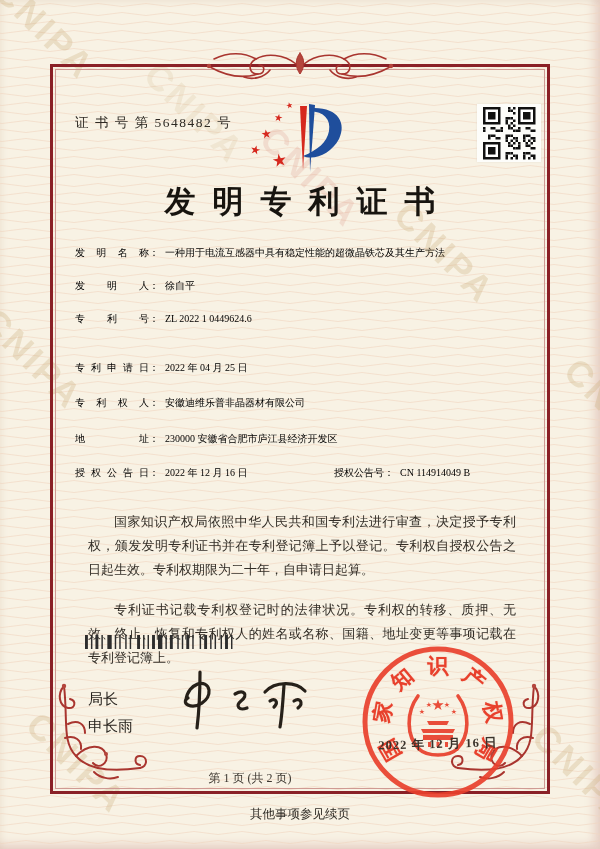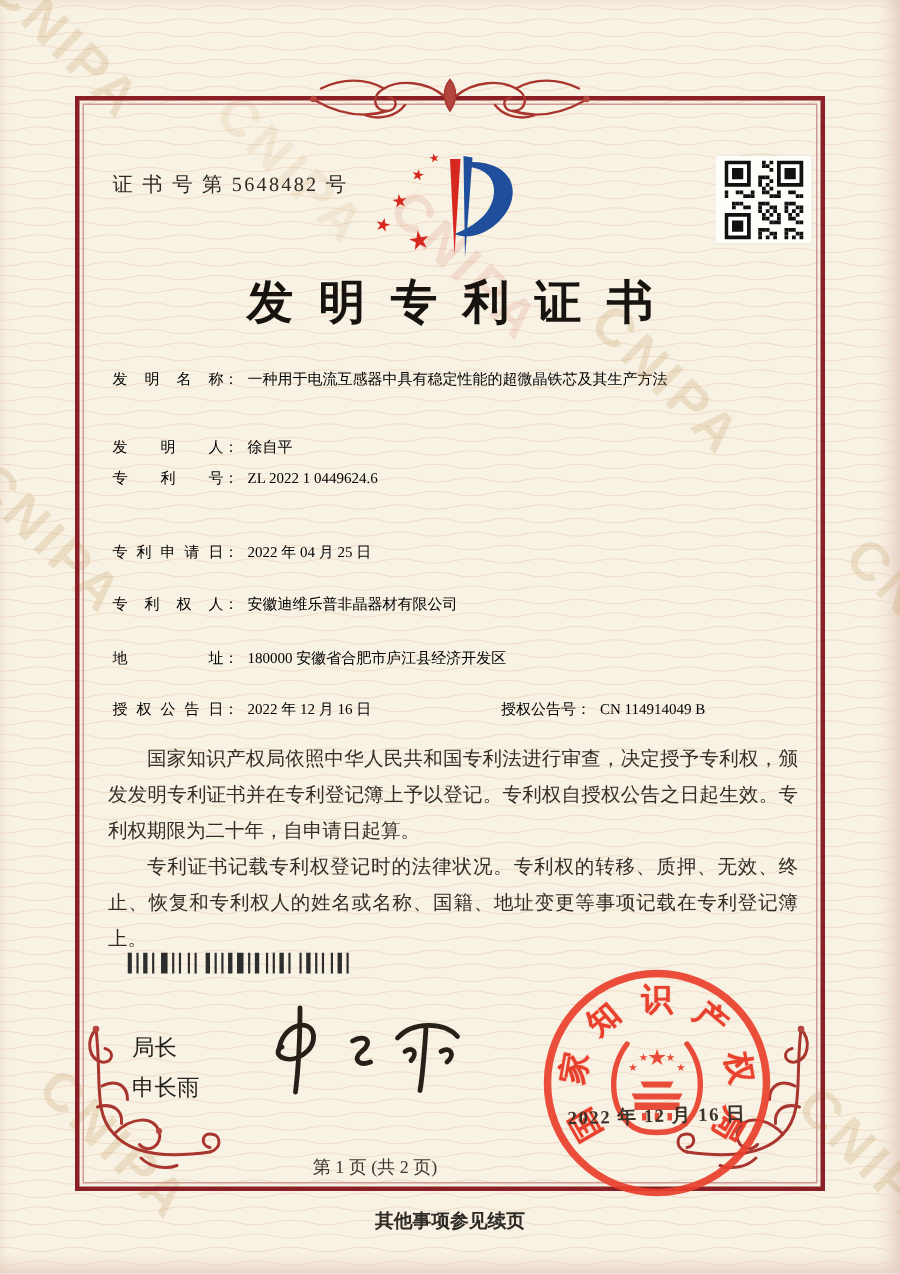--- a/index.html
+++ b/index.html
@@ -39,34 +39,34 @@
   .logo-star{position:absolute;color:#d6281e;line-height:1;}
   #qr-box{left:477px;top:104px;width:64px;height:58px;background:#fdfdfa;
     display:flex;align-items:center;justify-content:center;box-shadow:0 0 2px rgba(0,0,0,.08);}
   #title{left:0;top:181px;width:600px;text-align:center;font-size:31px;font-weight:bold;
     letter-spacing:17px;padding-left:17px;box-sizing:border-box;color:#17140f;}
   .field-row{position:absolute;left:75px;font-size:10px;font-weight:normal;white-space:nowrap;}
   .f-label{display:inline-block;width:74px;text-align:justify;text-align-last:justify;vertical-align:bottom;}
   .f-colon{margin-right:6px;}
   .grant-no{position:absolute;left:259px;top:0;}
   #paragraphs{left:72px;top:494px;width:460px;font-size:13px;line-height:1.85;text-align:justify;color:#322d26;}
-  #paragraphs p{margin:0;text-indent:2em;}
+  #paragraphs p{margin:16px;text-indent:2em;}
   #barcode-wrap{left:85px;top:635px;}
   #director-block{left:88px;top:686px;font-size:15px;font-weight:normal;line-height:1.8;color:#231f1a;}
   #signature{left:172px;top:668px;}
   
   #seal{left:358px;top:642px;width:160px;height:160px;z-index:4;}
   #seal .ring{position:absolute;left:0;top:0;}
   .seal-char{position:absolute;font-size:21px;font-weight:bold;color:#e8402c;
     font-family:"Liberation Serif",serif;text-shadow:0 0 1px rgba(232,64,44,.5);}
   #emblem{position:absolute;left:44px;top:46px;}
   #seal-date{position:absolute;left:356px;top:736px;width:164px;text-align:center;z-index:5;
     font-size:12.5px;font-weight:bold;letter-spacing:1px;color:#3a332b;transform:rotate(-1.5deg);}
   #page-no{left:0;top:770px;width:500px;text-align:center;font-size:12px;color:#3a352e;}
-  #footer-note{left:0;top:806px;width:600px;text-align:center;font-size:12.5px;font-weight:bold;color:#2e2a24;}
+  #footer-note{left:0;top:806px;width:600px;text-align:center;font-size:12.5px;font-weight:normal;color:#2e2a24;}
 </style>
 </head>
 <body>
 
 <div id="page">
 
   <svg id="guilloche" width="600" height="849">
       <path d="M-10 5 q12 -3 24 0 t24 0 t24 0 t24 0 t24 0 t24 0 t24 0 t24 0 t24 0 t24 0 t24 0 t24 0 t24 0 t24 0 t24 0 t24 0 t24 0 t24 0 t24 0 t24 0 t24 0 t24 0 t24 0 t24 0 t24 0 t24 0 t24 0" stroke="#f0d6c0" fill="none" stroke-width="0.8"></path>
       <path d="M-10 14 q12 3 24 0 t24 0 t24 0 t24 0 t24 0 t24 0 t24 0 t24 0 t24 0 t24 0 t24 0 t24 0 t24 0 t24 0 t24 0 t24 0 t24 0 t24 0 t24 0 t24 0 t24 0 t24 0 t24 0 t24 0 t24 0 t24 0 t24 0" stroke="#f0d6c0" fill="none" stroke-width="0.8"></path>
       <path d="M-10 23 q12 -3 24 0 t24 0 t24 0 t24 0 t24 0 t24 0 t24 0 t24 0 t24 0 t24 0 t24 0 t24 0 t24 0 t24 0 t24 0 t24 0 t24 0 t24 0 t24 0 t24 0 t24 0 t24 0 t24 0 t24 0 t24 0 t24 0 t24 0" stroke="#f0d6c0" fill="none" stroke-width="0.8"></path>
@@ -331,34 +331,34 @@
         <rect x="50" y="47.5" width="2.5" height="2.5" fill="#111"></rect>
         <rect x="50" y="50" width="2.5" height="2.5" fill="#111"></rect>
       </svg>
   </div>
 
   <div id="title" class="content">发明专利证书</div>
 
   <div class="field-row" style="top:246px">
     <span class="f-label">发明名称</span><span class="f-colon">：</span><span>一种用于电流互感器中具有稳定性能的超微晶铁芯及其生产方法</span>
   </div>
-  <div class="field-row" style="top:291px">
+  <div class="field-row" style="top:279px">
     <span class="f-label">发明人</span><span class="f-colon">：</span><span>徐自平</span>
   </div>
   <div class="field-row" style="top:312px">
     <span class="f-label">专利号</span><span class="f-colon">：</span><span>ZL 2022 1 0449624.6</span>
   </div>
   <div class="field-row" style="top:361px">
     <span class="f-label">专利申请日</span><span class="f-colon">：</span><span>2022 年 04 月 25 日</span>
   </div>
   <div class="field-row" style="top:396px">
     <span class="f-label">专利权人</span><span class="f-colon">：</span><span>安徽迪维乐普非晶器材有限公司</span>
   </div>
   <div class="field-row" style="top:432px">
-    <span class="f-label">地址</span><span class="f-colon">：</span><span>180000 安徽省合肥市庐江县经济开发区</span>
+    <span class="f-label">地址</span><span class="f-colon">：</span><span>230000 安徽省合肥市庐江县经济开发区</span>
   </div>
   <div class="field-row" style="top:466px">
     <span class="f-label">授权公告日</span><span class="f-colon">：</span><span>2022 年 12 月 16 日</span>
     <span class="grant-no"><span>授权公告号</span><span class="f-colon">：</span><span>CN 114914049 B</span></span>
   </div>
 
   <div id="paragraphs" class="content">
     <p>国家知识产权局依照中华人民共和国专利法进行审查，决定授予专利权，颁发发明专利证书并在专利登记簿上予以登记。专利权自授权公告之日起生效。专利权期限为二十年，自申请日起算。</p>
     <p>专利证书记载专利权登记时的法律状况。专利权的转移、质押、无效、终止、恢复和专利权人的姓名或名称、国籍、地址变更等事项记载在专利登记簿上。</p>
   </div>

